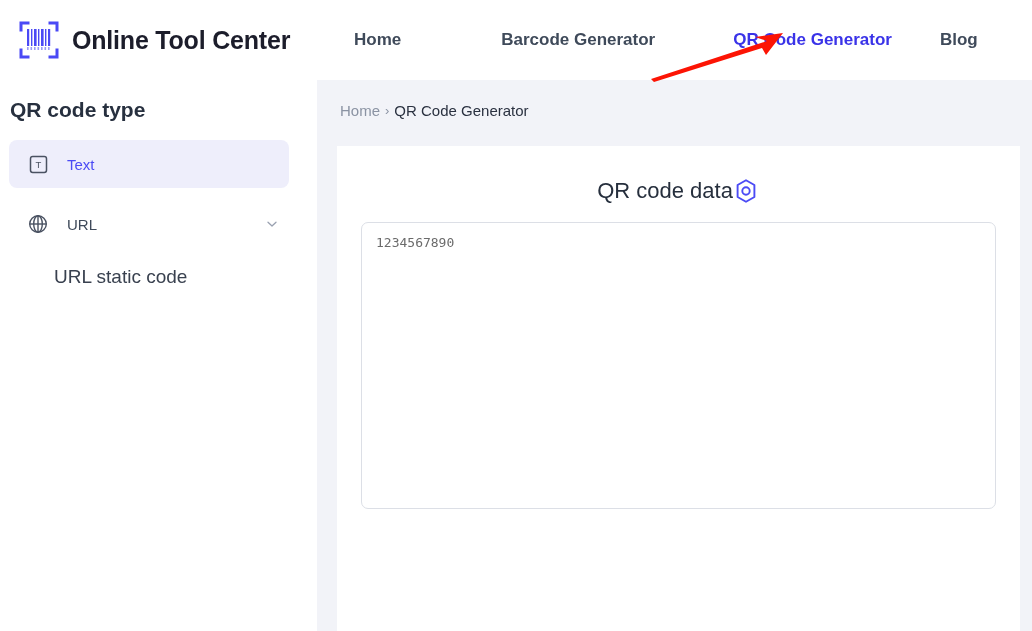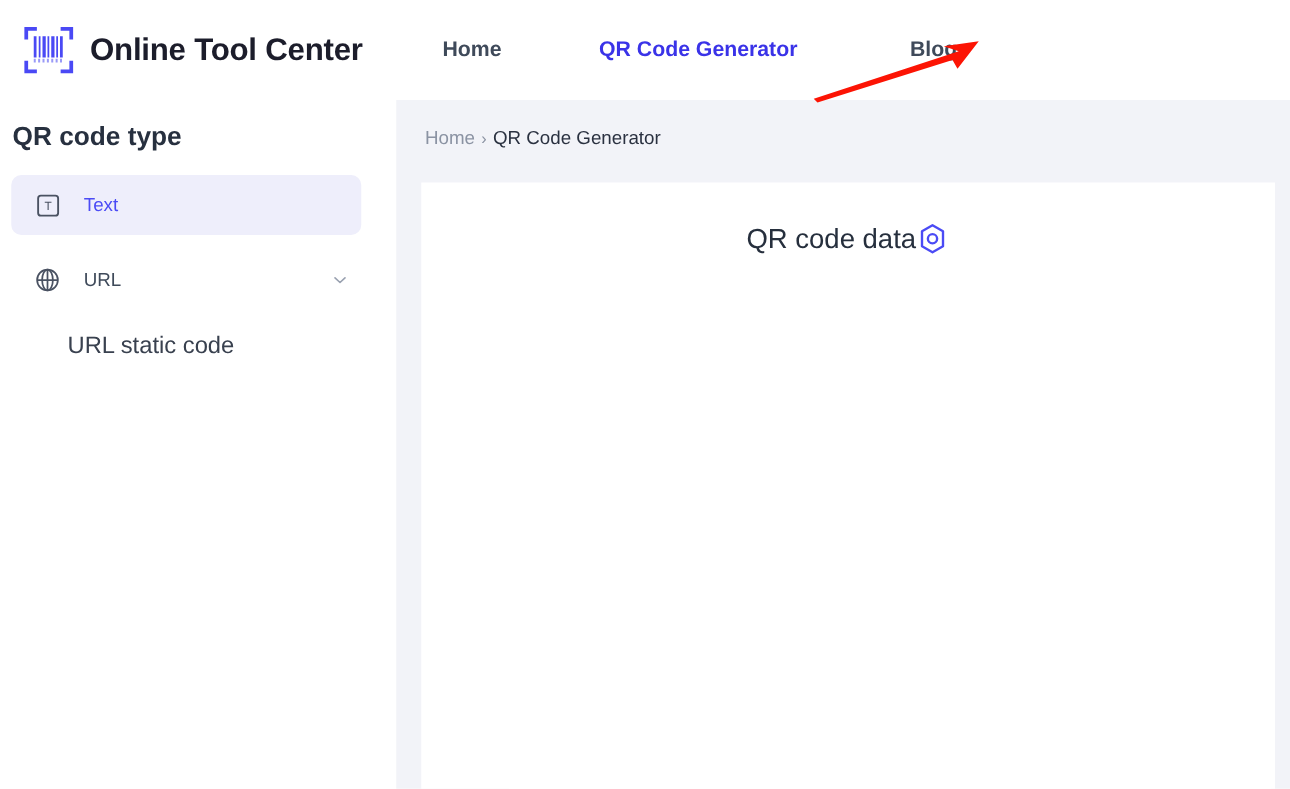--- a/index.html
+++ b/index.html
@@ -64,21 +64,21 @@
     font-size: 17px;
     font-weight: 700;
     color: #3f4a5a;
     white-space: nowrap;
     text-decoration: none;
     cursor: pointer;
   }
   .nav-item.n0 { margin-left: 20px; }
   .nav-item.n1 { margin-left: 100px; }
   .nav-item.n2 { margin-left: 78px; color: #3a33e8; }
-  .nav-item.n3 { margin-left: 90px; }
+  .nav-item.n3 { margin-left: 48px; }
 
   
   .sidebar {
     position: absolute;
     left: 0; top: 80px;
     width: 317px;
     height: 551px;
     background: #ffffff;
     box-sizing: border-box;
   }
@@ -237,20 +237,21 @@
             <rect x="26.5" y="28" width="1.6" height="3"></rect>
             <rect x="30" y="28" width="1.6" height="3"></rect>
           </g>
         </svg>
       </span>
       <span class="brand-name">Online Tool Center</span>
     </div>
 
     <div class="nav">
       <a class="nav-item n0">Home</a>
+      <a class="nav-item n1">Barcode Generator</a>
       <a class="nav-item n2">QR Code Generator</a>
       <a class="nav-item n3">Blog</a>
     </div>
   </div>
 
   <div class="sidebar">
     <div class="sidebar-title">QR code type</div>
 
     <div class="side-list">
 
@@ -297,20 +298,21 @@
       <div class="card-head">
         <span class="card-title">QR code data</span>
         <button class="gear-btn">
           <svg width="26" height="26" viewBox="0 0 26 26">
             <path d="M13 2.2 L21.4 7 L21.4 19 L13 23.8 L4.6 19 L4.6 7 Z" fill="none" stroke="#4b4bf5" stroke-width="1.9" stroke-linejoin="round"></path>
             <circle cx="13" cy="13" r="3.7" fill="none" stroke="#4b4bf5" stroke-width="1.9"></circle>
           </svg>
         </button>
       </div>
 
+      <textarea class="data-area" spellcheck="false" placeholder="Enter text" style="">1234567890</textarea>
     </div>
   </div>
 
   <svg class="arrow-layer" viewBox="0 0 1032 631">
     <g>
       <path d="M651 79 L767 41 L755 37 L783 33 L766 55 L762 48 L654 82 Z" fill="#fc1404"></path>
     </g>
   </svg>
 
 </div>

